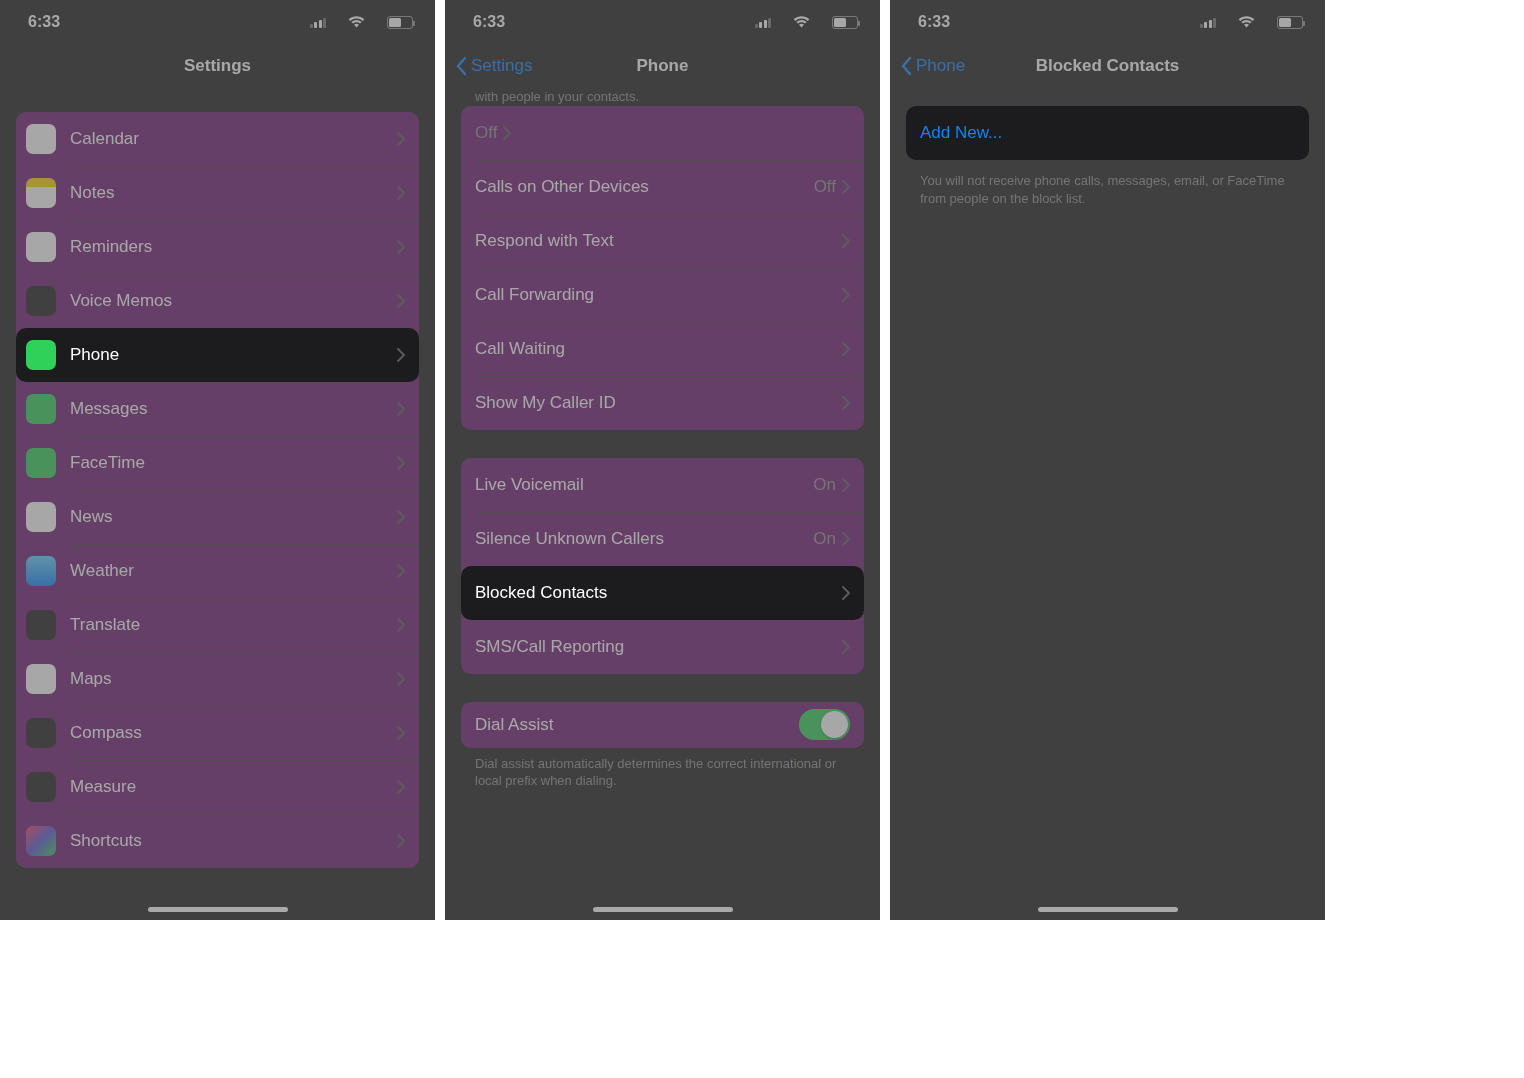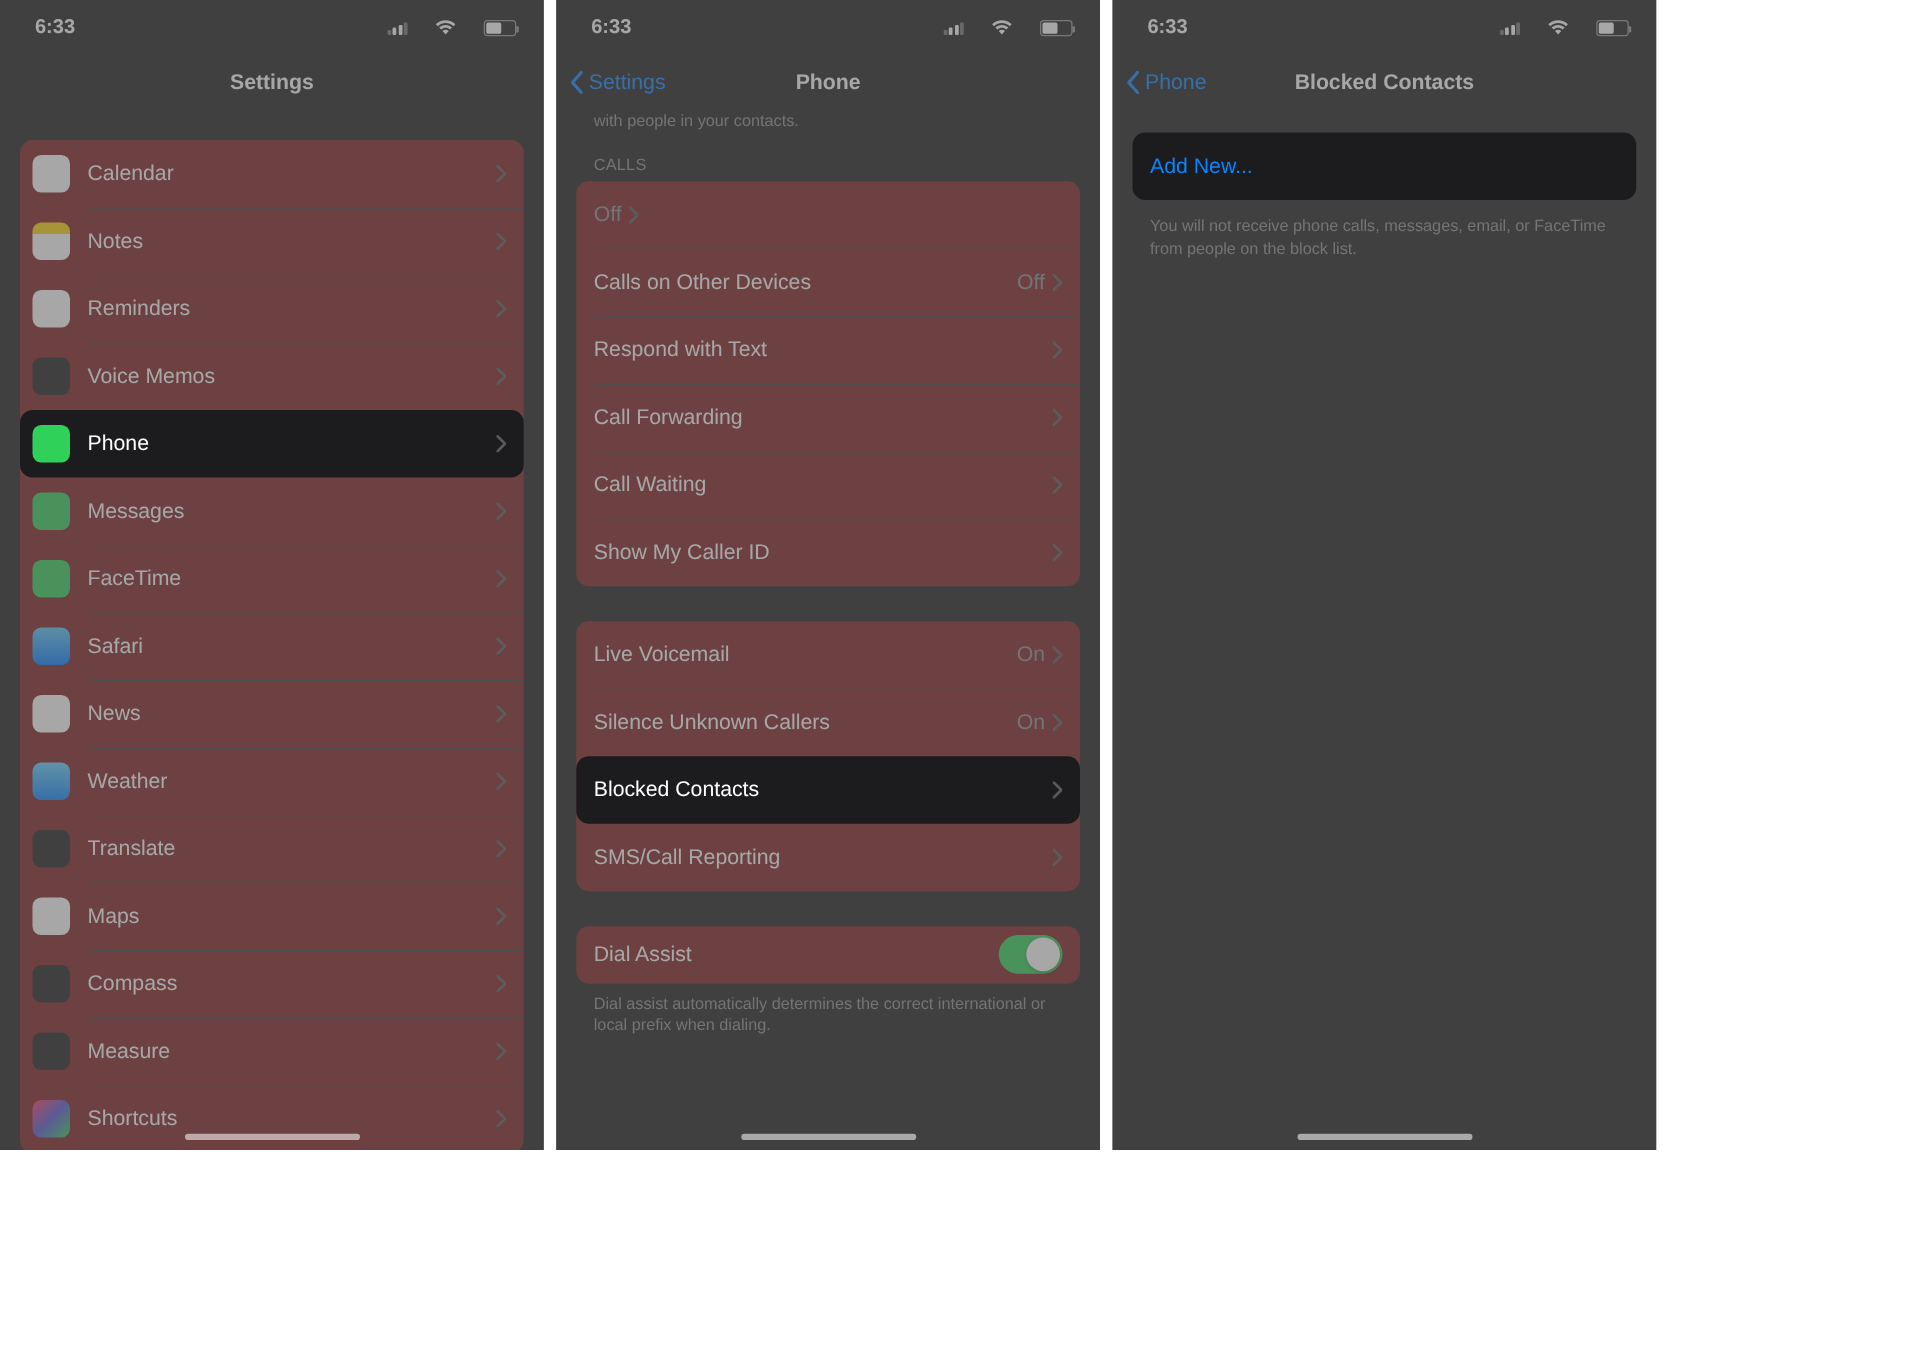--- a/index.html
+++ b/index.html
@@ -54,21 +54,21 @@
     gap: 2px;
   }
   .nav-back svg { width: 14px; height: 20px; }
   .content {
     position: absolute;
     top: 88px; left: 0; right: 0; bottom: 0;
     overflow: hidden;
     padding: 0 16px;
   }
   .list-group {
-    background: #7f1d1d;
+    background: #701a75;
     border-radius: 10px;
     margin-top: 16px;
   }
   .list-item {
     display: flex;
     align-items: center;
     height: 46px;
     padding: 0 14px;
     position: relative;
   }
@@ -300,29 +300,20 @@
         <div class="settings-item">
           <div class="app-icon ic-facetime"></div>
           <span class="item-label">FaceTime</span>
           <span class="chevron">
             <svg viewBox="0 0 8 14" fill="none" stroke="#5a5a5e" stroke-width="2" stroke-linecap="round" stroke-linejoin="round">
               <polyline points="1,1 7,7 1,13"></polyline>
             </svg>
           </span>
         </div>
         <div class="settings-item">
-          <div class="app-icon ic-safari"></div>
-          <span class="item-label">Safari</span>
-          <span class="chevron">
-            <svg viewBox="0 0 8 14" fill="none" stroke="#5a5a5e" stroke-width="2" stroke-linecap="round" stroke-linejoin="round">
-              <polyline points="1,1 7,7 1,13"></polyline>
-            </svg>
-          </span>
-        </div>
-        <div class="settings-item">
           <div class="app-icon ic-news"></div>
           <span class="item-label">News</span>
           <span class="chevron">
             <svg viewBox="0 0 8 14" fill="none" stroke="#5a5a5e" stroke-width="2" stroke-linecap="round" stroke-linejoin="round">
               <polyline points="1,1 7,7 1,13"></polyline>
             </svg>
           </span>
         </div>
         <div class="settings-item">
           <div class="app-icon ic-weather"></div>
@@ -407,21 +398,20 @@
     <div class="nav-back">
       <svg viewBox="0 0 12 20" fill="none" stroke="#0a84ff" stroke-width="2.5" stroke-linecap="round" stroke-linejoin="round">
           <polyline points="9,2 2,10 9,18"></polyline>
         </svg>
       <span>Settings</span>
     </div>
     <span class="nav-title">Phone</span>
   </div>
   <div class="content">
     <div class="toptext">with people in your contacts.</div>
-    <div class="section-header">CALLS</div>
     <div class="list-group" id="s2-calls" style="margin-top:0;">
         <div class="list-item" style="height: 54px;">
           <span class="item-value">Off</span>
           <span class="chevron">
             <svg viewBox="0 0 8 14" fill="none" stroke="#5a5a5e" stroke-width="2" stroke-linecap="round" stroke-linejoin="round">
               <polyline points="1,1 7,7 1,13"></polyline>
             </svg>
           </span>
         </div>
         <div class="list-item" style="height: 54px;">

